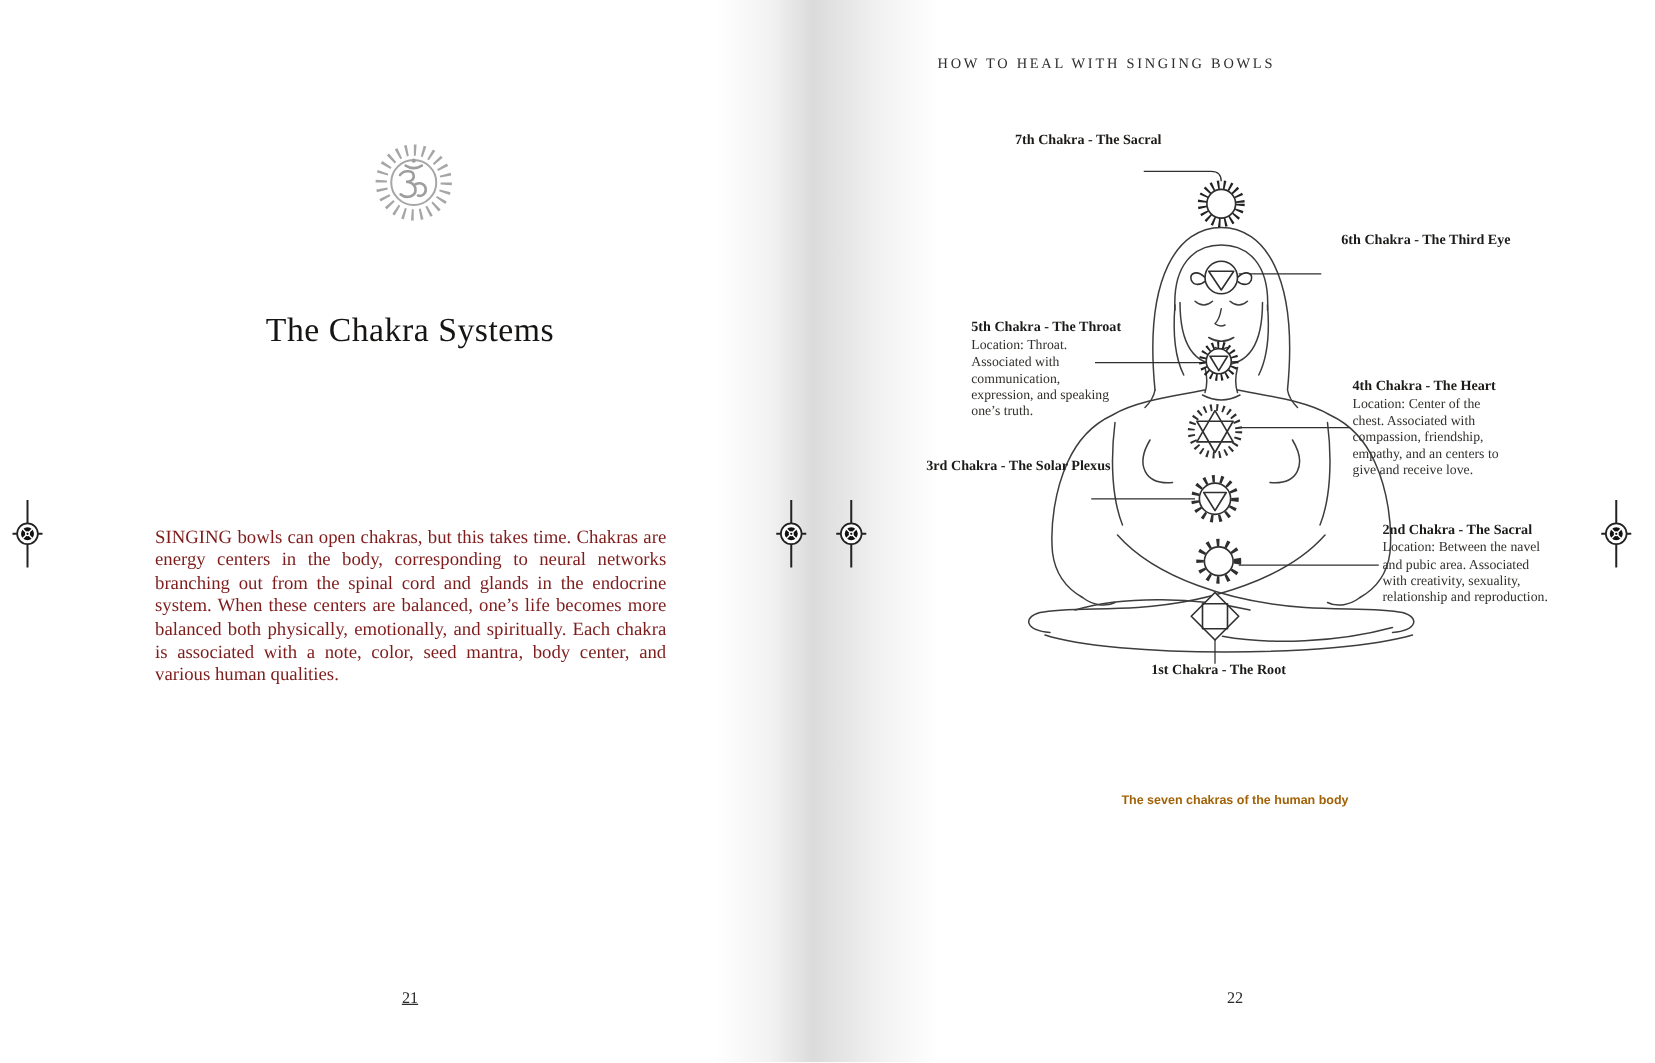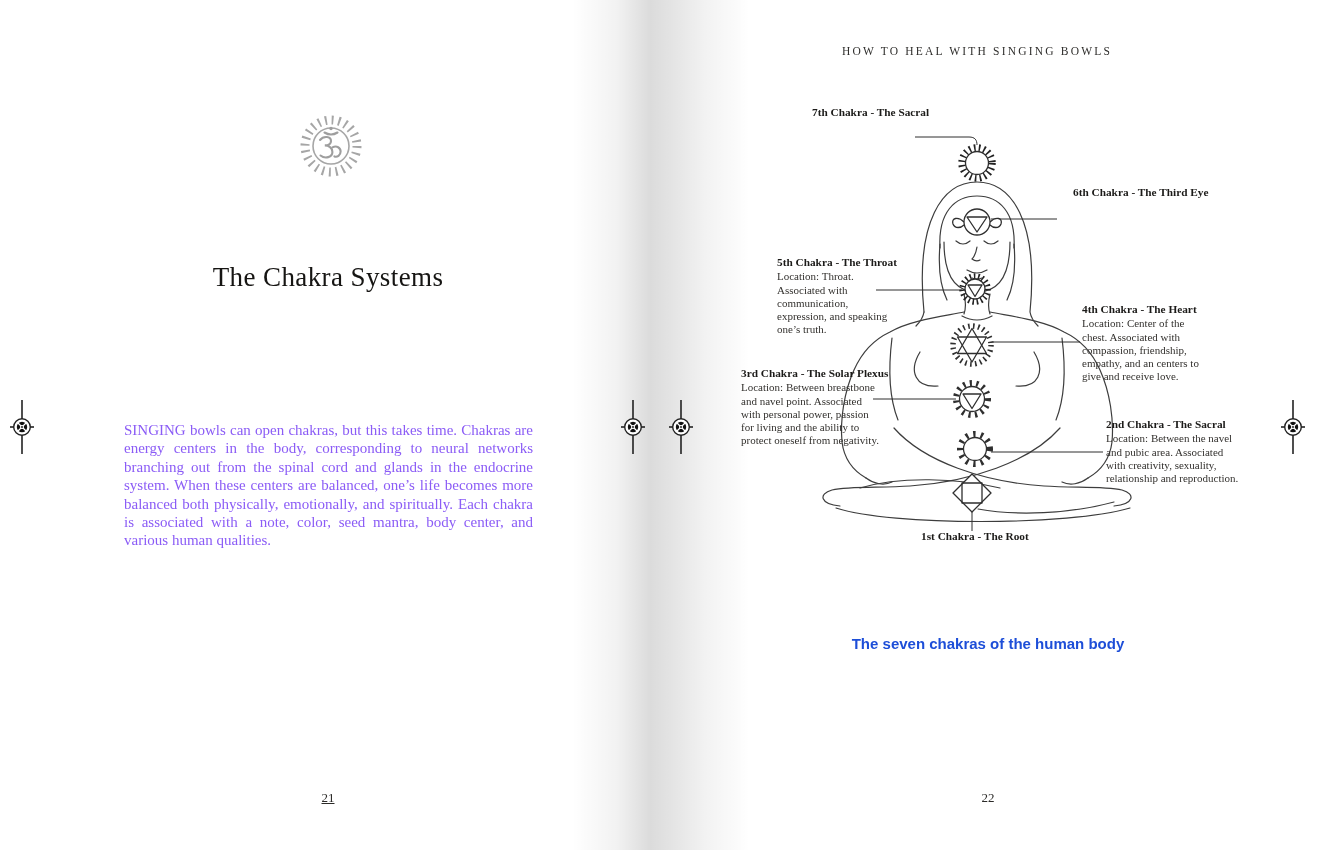--- a/index.html
+++ b/index.html
@@ -1,29 +1,29 @@
 <!DOCTYPE html>
 <html><head>
 <meta charset="utf-8">
 <style>
   html,body{margin:0;padding:0;background:#fff;}
   .spread{position:relative;width:1324px;height:850px;background:#fff;overflow:hidden;
           font-family:"Liberation Serif",serif;color:#1f1e1c;}
   .gutter{position:absolute;left:572px;top:0;width:178px;height:850px;pointer-events:none;
           background:linear-gradient(to right,rgba(0,0,0,0) 0%,rgba(0,0,0,0.05) 25%,
           rgba(0,0,0,0.14) 44%,rgba(0,0,0,0.11) 55%,rgba(0,0,0,0.05) 75%,rgba(0,0,0,0) 100%);}
-  .page-title{position:absolute;left:128px;top:262px;width:400px;text-align:center;
+  .page-title{position:absolute;left:128px;top:249px;width:400px;text-align:center;
               font-size:27px;letter-spacing:.4px;color:#161513;}
   .body-par{position:absolute;left:124px;top:421px;width:409px;font-size:15px;
-            line-height:18.4px;text-align:justify;text-align-last:left;color:#8b5cf6;}
+            line-height:18.4px;text-align:justify;text-align-last:left;color:#7f1d1d;}
   .pageno{position:absolute;width:60px;text-align:center;font-size:13px;color:#2b2a28;}
-  .running-header{position:absolute;left:777px;top:45px;width:400px;text-align:center;
+  .running-header{position:absolute;left:750px;top:45px;width:400px;
                   font-size:11.5px;letter-spacing:2.2px;color:#2e2d2b;white-space:nowrap;}
   .caption{position:absolute;left:788px;top:635px;width:400px;text-align:center;
-           font-family:"Liberation Sans",sans-serif;font-weight:700;font-size:15px;color:#1d4ed8;}
+           font-family:"Liberation Sans",sans-serif;font-weight:700;font-size:10px;color:#a16207;}
   .chakra-label{position:absolute;font-size:11px;line-height:13.3px;color:#33312e;}
   .cl-title{font-weight:700;font-size:11.3px;color:#1c1b19;white-space:nowrap;margin-bottom:1px;}
   .om-wrap{position:absolute;left:297px;top:112px;width:68px;height:68px;}
   .diagram{position:absolute;left:740px;top:90px;width:500px;height:460px;}
   .regmark{position:absolute;width:38px;height:56px;}
   svg{display:block;}
 </style>
 </head>
 <body>
 
@@ -171,21 +171,20 @@
       <div class="cl-body">Location: Throat. Associated with communication, expression, and speaking one’s truth.</div>
     </div>
 
     <div class="chakra-label" style="left:1082px;top:303px;width:130px;">
       <div class="cl-title">4th Chakra - The Heart</div>
       <div class="cl-body">Location: Center of the chest. Associated with compassion, friendship, empathy, and an centers to give and receive love.</div>
     </div>
 
     <div class="chakra-label" style="left:741px;top:367px;width:140px;">
       <div class="cl-title">3rd Chakra - The Solar Plexus</div>
-      <div class="cl-body">Location: Between breastbone and navel point. Associated with personal power, passion for living and the ability to protect oneself from negativity.</div>
     </div>
 
     <div class="chakra-label" style="left:1106px;top:418px;width:136px;">
       <div class="cl-title">2nd Chakra - The Sacral</div>
       <div class="cl-body">Location: Between the navel and pubic area. Associated with creativity, sexuality, relationship and reproduction.</div>
     </div>
 
     <div class="chakra-label" style="left:921px;top:530px;width:130px;">
       <div class="cl-title">1st Chakra - The Root</div>
     </div>

